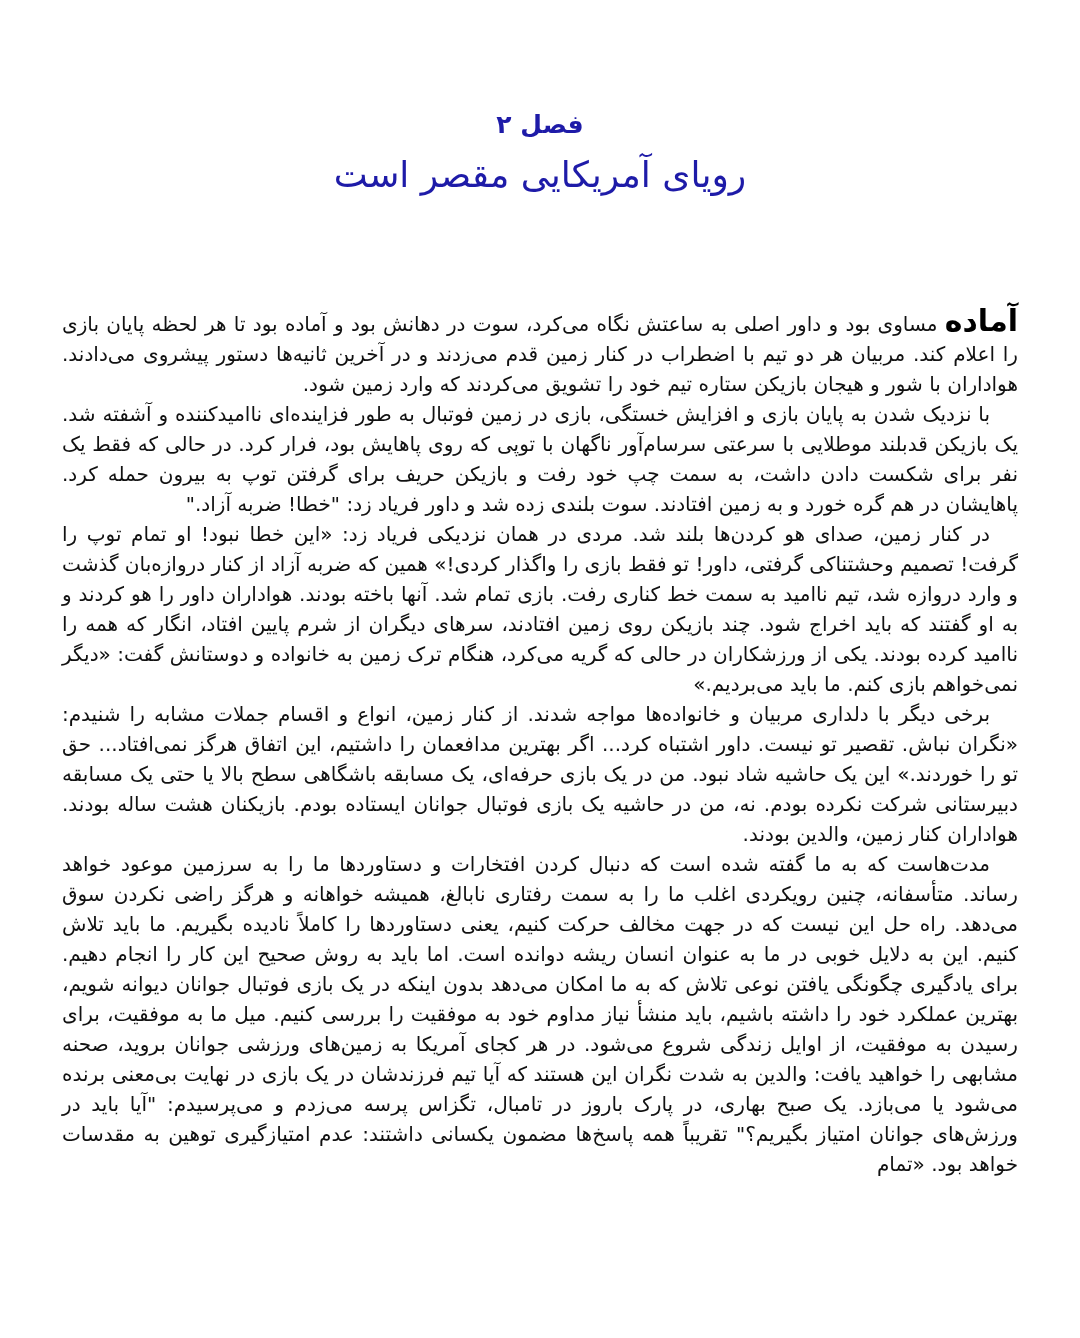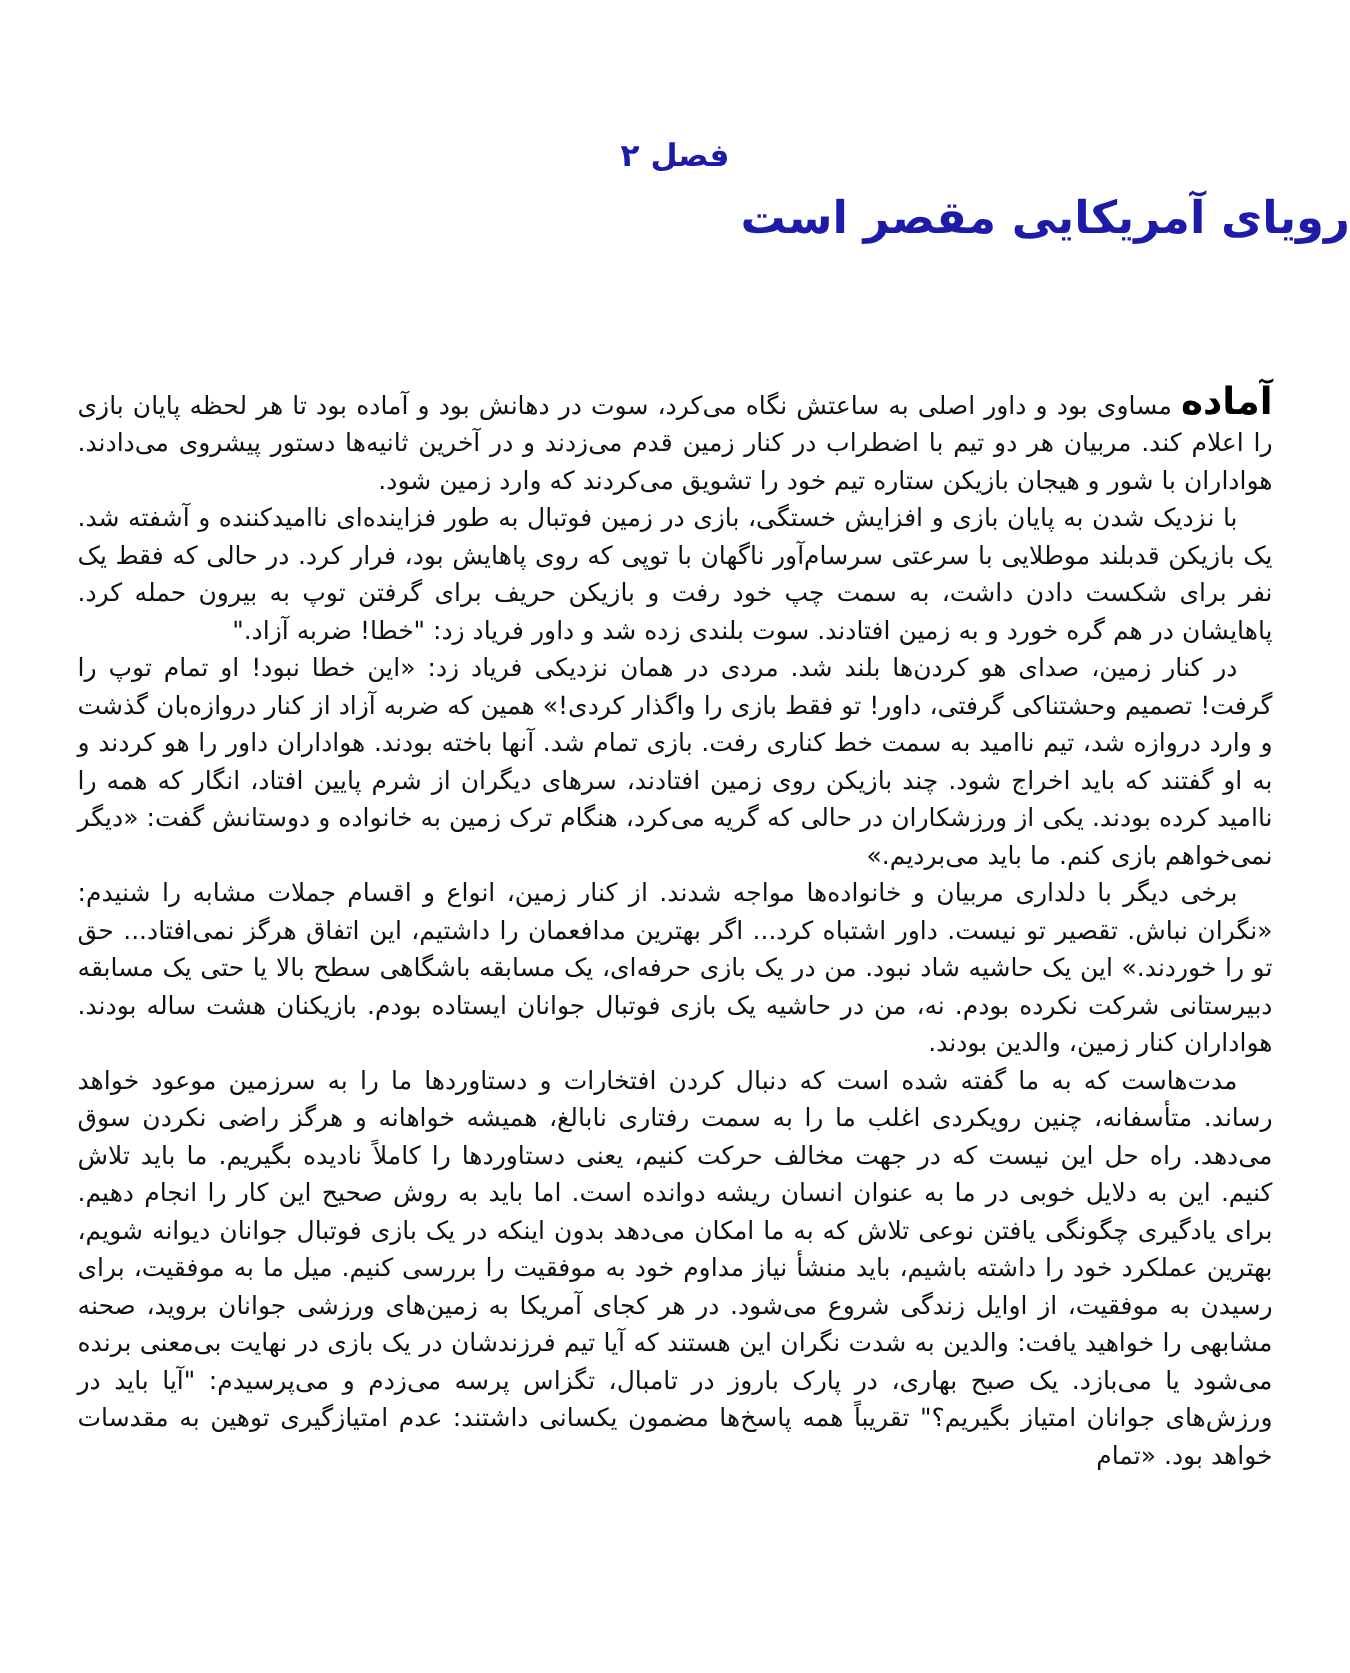--- a/index.html
+++ b/index.html
@@ -19,23 +19,23 @@
   }
   .chapter-label {
     padding-top: 110px;
     text-align: center;
     font-size: 25px;
     font-weight: bold;
     line-height: 1.2;
   }
   .page-title {
     margin-top: 12px;
-    text-align: right;
+    text-align: center;
     font-size: 36px;
-    font-weight: bold;
+    font-weight: normal;
     line-height: 1.25;
   }
   .content {
     margin: 112px 62px 0 62px;
     color: #111111;
     font-size: 20px;
     line-height: 30px;
     text-align: justify;
     text-align-last: right;
   }

